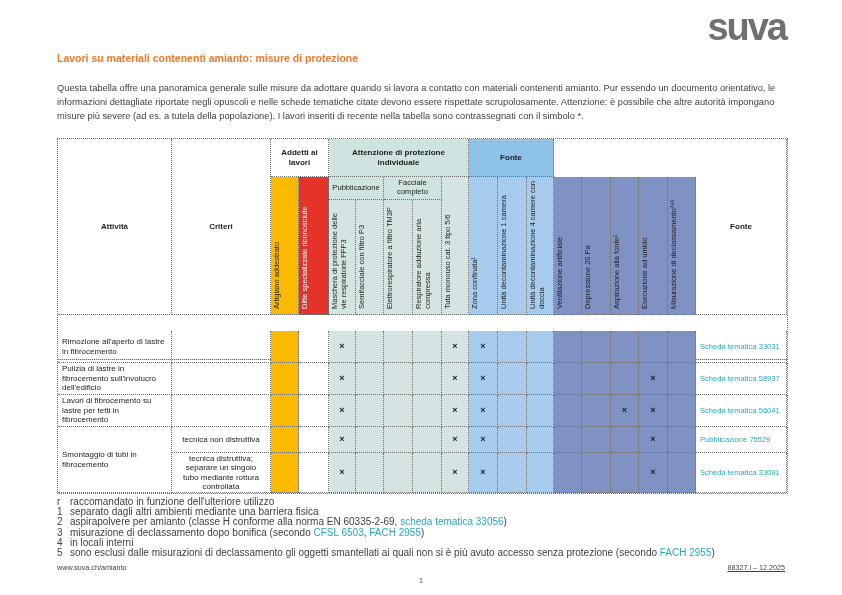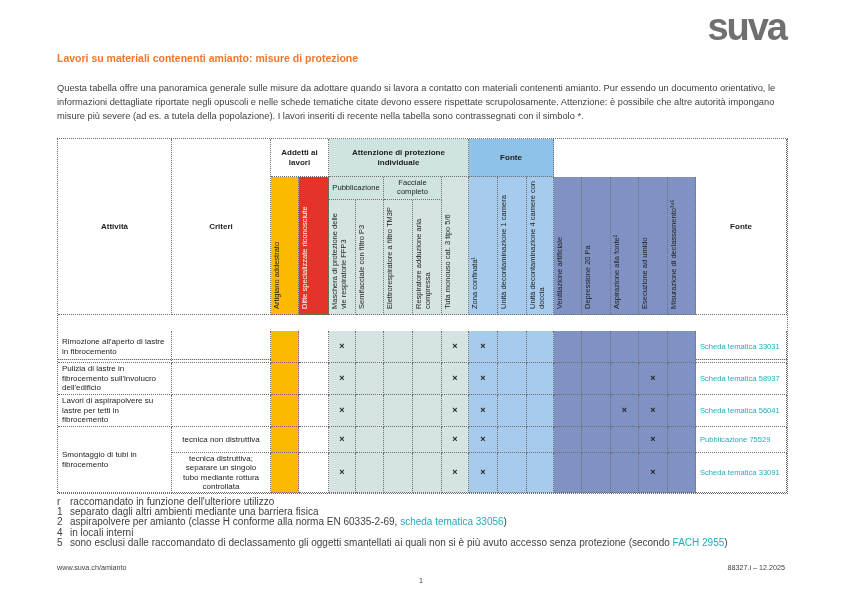--- a/index.html
+++ b/index.html
@@ -41,21 +41,21 @@
   .src{display:flex;align-items:center;padding-left:4px;color:#26a9bc;font-size:7.6px;line-height:9px;
        text-align:left;padding-right:2px;}
   .b{font-weight:normal;margin-top:42px;}
 
   
   .fnotes{position:absolute;left:57px;top:497px;width:740px;font-size:10px;line-height:10.2px;color:#3f3f3e;}
   .fn{white-space:nowrap;}
   .fn-n{display:inline-block;width:13px;}
   .lnk{color:#26a9bc;}
   .foot-left{position:absolute;left:57px;top:563px;font-size:7.2px;color:#3f3f3e;}
-  .foot-right{position:absolute;right:57px;top:563px;font-size:7.2px;color:#3f3f3e;}
+  .foot-right{position:absolute;right:57px;top:563px;font-size:7.2px;color:#3f3f3e;text-decoration:underline;}
   .foot-page{position:absolute;left:0;top:576px;width:842px;text-align:center;font-size:7.2px;color:#3f3f3e;}
 </style>
 </head>
 <body>
 
 <div class="page">
 
   <div class="logo">suva</div>
   <div class="title">Lavori su materiali contenenti amianto: misure di protezione</div>
   <div class="intro">Questa tabella offre una panoramica generale sulle misure da adottare quando si lavora a contatto con materiali contenenti amianto. Pur essendo un documento orientativo, le informazioni dettagliate riportate negli opuscoli e nelle schede tematiche citate devono essere rispettate scrupolosamente. Attenzione: è possibile che altre autorità impongano misure più severe (ad es. a tutela della popolazione). I lavori inseriti di recente nella tabella sono contrassegnati con il simbolo *.</div>
@@ -157,21 +157,21 @@
     <div class="cell mark c-zona" style="grid-row:6;grid-column:11"></div>
     <div class="cell mark c-zona" style="grid-row:6;grid-column:12"></div>
     <div class="cell mark c-fur" style="grid-row:6;grid-column:13"></div>
     <div class="cell mark c-fur" style="grid-row:6;grid-column:14"></div>
     <div class="cell mark c-fur" style="grid-row:6;grid-column:15"></div>
     <div class="cell mark c-fur" style="grid-row:6;grid-column:16">×</div>
     <div class="cell mark c-fur" style="grid-row:6;grid-column:17"></div>
     <div class="cell src" style="grid-row:6;grid-column:18">Scheda tematica 58937</div>
 
     <div class="cell act" style="grid-row:7;grid-column:1">
-        <div><span class="seg">Lavori di aspirapolvere su </span><span class="seg b">lastre per tetti in fibrocemento</span><span class="seg"></span></div>
+        <div><span class="seg">Lavori di fibrocemento su </span><span class="seg b">lastre per tetti in fibrocemento</span><span class="seg"></span></div>
       </div>
     <div class="cell crit" style="grid-row:7;grid-column:2"></div>
     <div class="cell c-yellow" style="grid-row:7;grid-column:3"></div>
     <div class="cell c-white" style="grid-row:7;grid-column:4"></div>
     <div class="cell mark c-ppe" style="grid-row:7;grid-column:5">×</div>
     <div class="cell mark c-ppe" style="grid-row:7;grid-column:6"></div>
     <div class="cell mark c-ppe" style="grid-row:7;grid-column:7"></div>
     <div class="cell mark c-ppe" style="grid-row:7;grid-column:8"></div>
     <div class="cell mark c-ppe" style="grid-row:7;grid-column:9">×</div>
     <div class="cell mark c-zona" style="grid-row:7;grid-column:10">×</div>
@@ -222,21 +222,22 @@
     <div class="cell mark c-fur" style="grid-row:9;grid-column:15"></div>
     <div class="cell mark c-fur" style="grid-row:9;grid-column:16">×</div>
     <div class="cell mark c-fur" style="grid-row:9;grid-column:17"></div>
     <div class="cell src" style="grid-row:9;grid-column:18">Scheda tematica 33091</div>
   </div>
 
   <div class="fnotes">
     <div class="fn"><span class="fn-n">r</span><span>raccomandato in funzione dell'ulteriore utilizzo</span></div>
     <div class="fn"><span class="fn-n">1</span><span>separato dagli altri ambienti mediante una barriera fisica</span></div>
     <div class="fn"><span class="fn-n">2</span><span>aspirapolvere per amianto (classe H conforme alla norma EN 60335-2-69, </span><span class="lnk">scheda tematica 33056</span><span>)</span></div>
+    <div class="fn"><span class="fn-n">3</span><span>misurazione di declassamento dopo bonifica (secondo </span><span class="lnk">CFSL 6503</span><span>, </span><span class="lnk">FACH 2955</span><span>)</span></div>
     <div class="fn"><span class="fn-n">4</span><span>in locali interni</span></div>
-    <div class="fn"><span class="fn-n">5</span><span>sono esclusi dalle raccomandato di declassamento gli oggetti smantellati ai quali non si è più avuto accesso senza protezione (secondo </span><span class="lnk">FACH 2955</span><span>)</span></div>
+    <div class="fn"><span class="fn-n">5</span><span>sono esclusi dalle misurazioni di declassamento gli oggetti smantellati ai quali non si è più avuto accesso senza protezione (secondo </span><span class="lnk">FACH 2955</span><span>)</span></div>
   </div>
 
   <div class="foot-left">www.suva.ch/amianto</div>
   <div class="foot-right">88327.i – 12.2025</div>
   <div class="foot-page">1</div>
 
 </div>
 
 </body></html>

